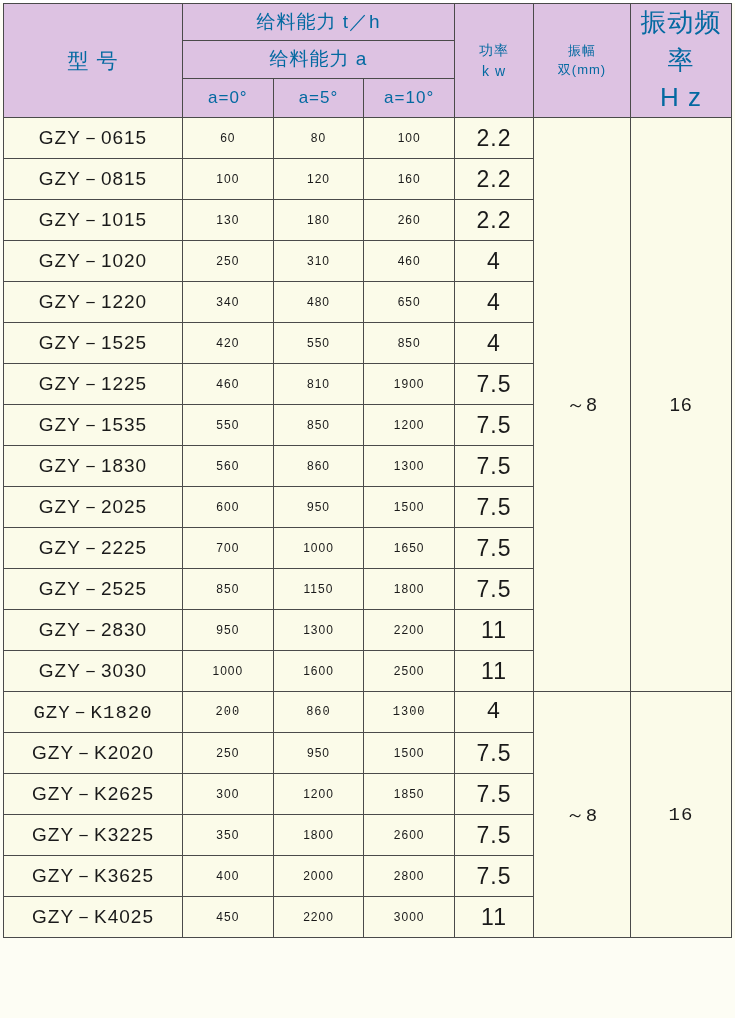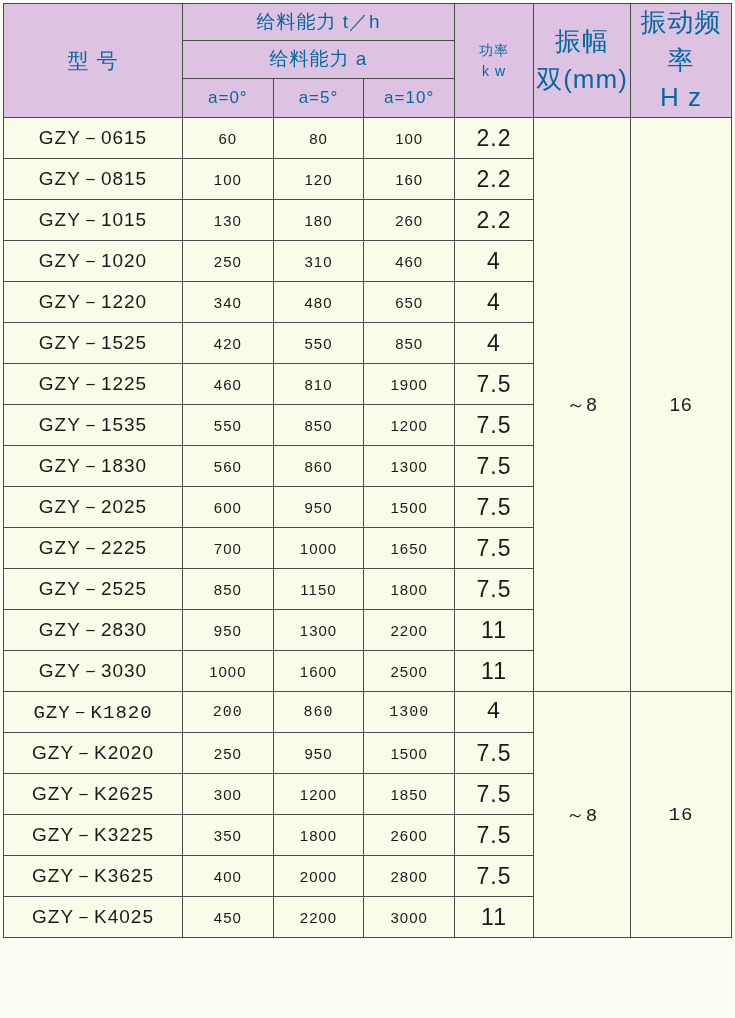--- a/index.html
+++ b/index.html
@@ -39,32 +39,32 @@
   thead th {
     background: #ddc2e2;
     color: #0369a1;
     font-size: 19px;
   }
   .h-model { width: 178px; font-size: 21px; letter-spacing: 6px; }
   .h-cap   { font-size: 19px; height: 34px; }
   .h-angle { font-size: 19px; height: 34px; }
   .h-sub   { font-size: 17px; height: 36px; letter-spacing: 0px; }
   .h-power { width: 78px; font-size: 14px; line-height: 1.45; }
-  .h-amp   { width: 96px; font-size: 26px; line-height: 1.45; }
+  .h-amp   { width: 96px; font-size: 13px; line-height: 1.45; }
   .h-freq  { width: 100px; font-size: 26px; line-height: 1.45; }
   tbody td {
     height: 40px;
     font-size: 19px;
     background: #fbfbe9;
   }
   td.model {
     letter-spacing: 1.5px;
     font-size: 19px;
   }
-  td.num { font-size: 15px; letter-spacing: 1px; margin-left: 20px; }
+  td.num { font-size: 12px; letter-spacing: 1px; margin-left: 20px; }
   td.pow { font-size: 23px; letter-spacing: 0.5px; }
   td.span-cell {
     font-size: 19px;
     letter-spacing: 1px;
   }
   .colgroup-gap td { border-top: 2px solid #4a4a4a; font-family: Liberation Mono, monospace; }
 </style>
 </head>
 <body>
 

